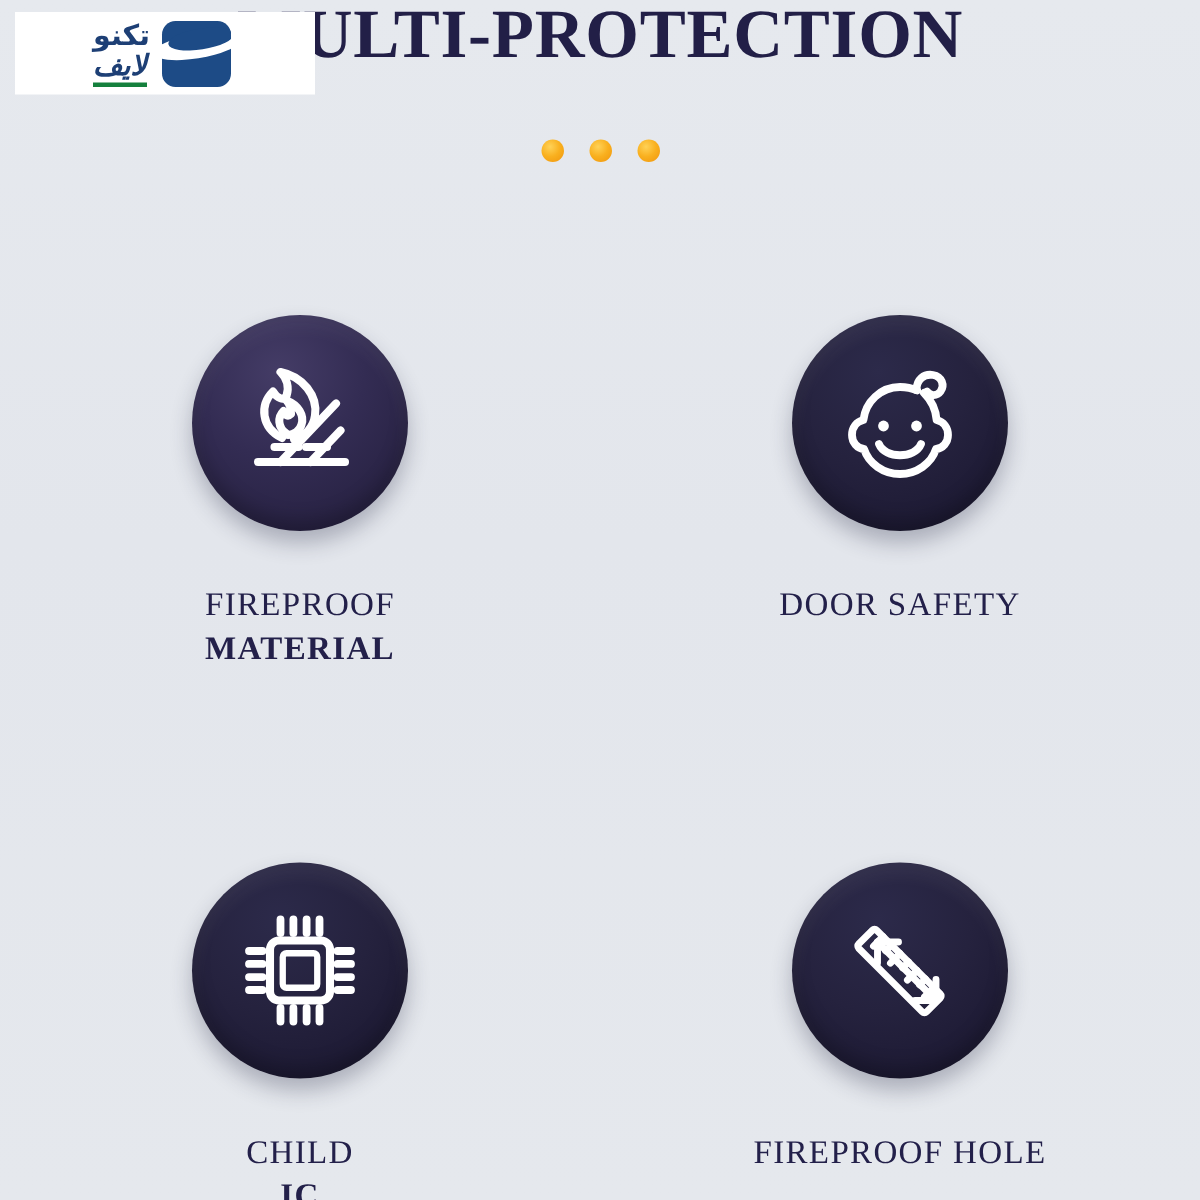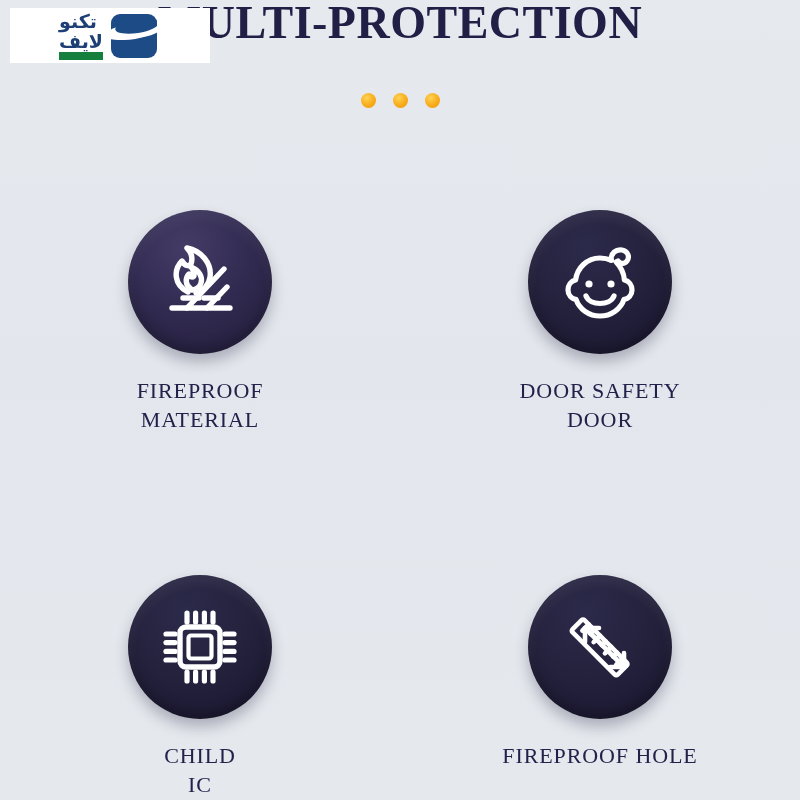--- a/index.html
+++ b/index.html
@@ -88,29 +88,29 @@
   .badge.v-purple {
     background: radial-gradient(circle at 40% 26%, #443c66 0%, #332c53 42%, #2a2446 72%, #221d3b 100%);
   }
   .badge.v-navy {
     background: radial-gradient(circle at 40% 26%, #2c2a4a 0%, #25223e 45%, #1e1b35 75%, #171529 100%);
   }
   .badge svg {
     display: block;
   }
   .caption {
-    margin-top: 22px;
+    margin-top: 34px;
     text-align: center;
     font-family: "Liberation Serif", serif;
     font-size: 22px;
     letter-spacing: 0.9px;
     line-height: 29px;
     color: #23204a;
   }
-  .caption .l2 { display: block; }
+  .caption .l2 { display: block; font-weight: bold; }
 
   
   .watermark {
     position: absolute;
     left: 10px;
     top: 8px;
     width: 200px;
     height: 55px;
     background: #ffffff;
     display: flex;
@@ -125,22 +125,23 @@
     flex-direction: column;
     align-items: flex-end;
     font-family: "DejaVu Sans", sans-serif;
     font-weight: bold;
     font-size: 19px;
     line-height: 20px;
     color: #1d3f75;
     direction: rtl;
   }
   .wm-text .ln2 {
-    border-bottom: 8px solid #15803d;
+    border-bottom: 3px solid #15803d;
     padding-bottom: 1px;
+    font-style: italic;
   }
   .wm-mark {
     width: 46px;
     height: 44px;
     border-radius: 9px;
     background: #1d4b86;
     position: relative;
     overflow: hidden;
     flex: none;
   }
@@ -225,21 +226,20 @@
 
             <circle cx="35" cy="48" r="3.6" fill="#ffffff" stroke="none"></circle>
             <circle cx="57" cy="48" r="3.6" fill="#ffffff" stroke="none"></circle>
 
             <path d="M32 60 C36 70 56 70 60 60"></path>
           </svg>
         </span>
       </div>
       <div class="caption">
         <span>DOOR SAFETY</span>
-        <span class="l2">DOOR</span>
       </div>
     </div>
 
     <div class="cell">
       <div class="badge v-navy">
         <span>
           <svg width="92" height="92" viewBox="0 0 92 92" fill="none" stroke="#ffffff" stroke-linecap="round">
 
             <rect x="26" y="26" width="40" height="40" rx="6" stroke-width="5.4"></rect>
 

